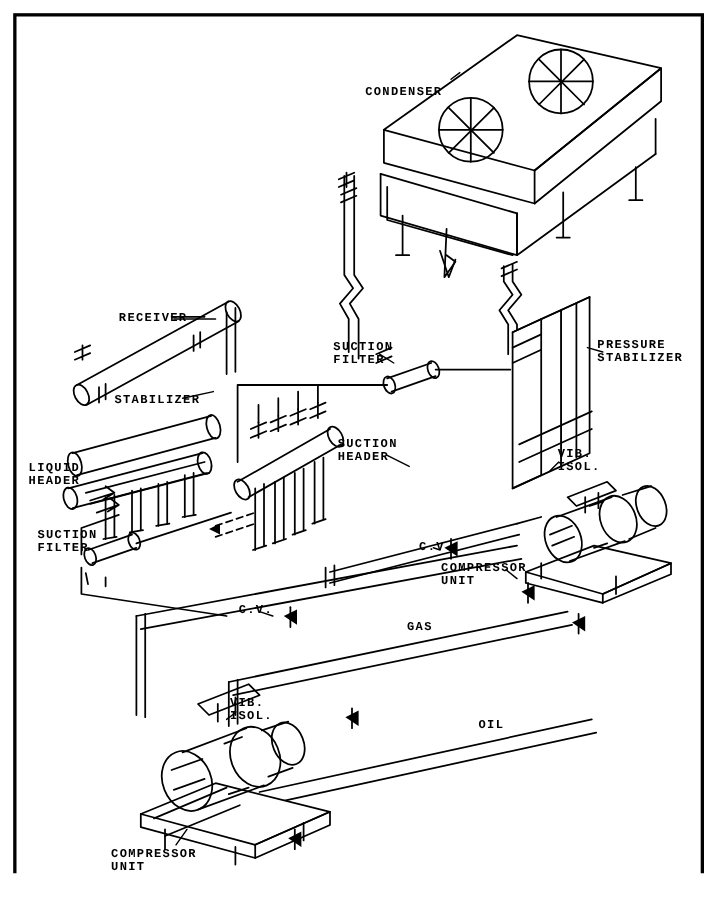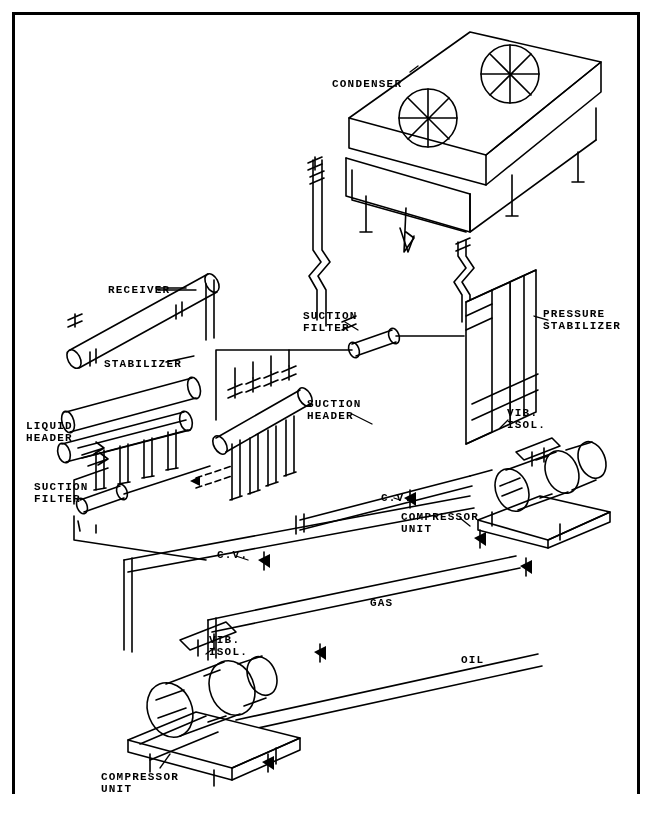--- a/index.html
+++ b/index.html
@@ -323,17 +323,17 @@
   <div class="dlabel" style="left:401px; top:511px;">COMPRESSOR
 UNIT</div>
 
   <div class="dlabel" style="left:101px; top:771px;">COMPRESSOR
 UNIT</div>
 
   <div class="dlabel" style="left:381px; top:492px;">C.V.</div>
 
   <div class="dlabel" style="left:217px; top:549px;">C.V.</div>
 
-  <div class="dlabel" style="left:370px; top:597px;">GAS</div>
-
-  <div class="dlabel" style="left:461px; top:654px;">OIL</div>
+  <div class="dlabel" style="left:370px; top:565px;">GAS</div>
+
+  <div class="dlabel" style="left:435px; top:654px;">OIL</div>
 
 </div>
 
 </body></html>

